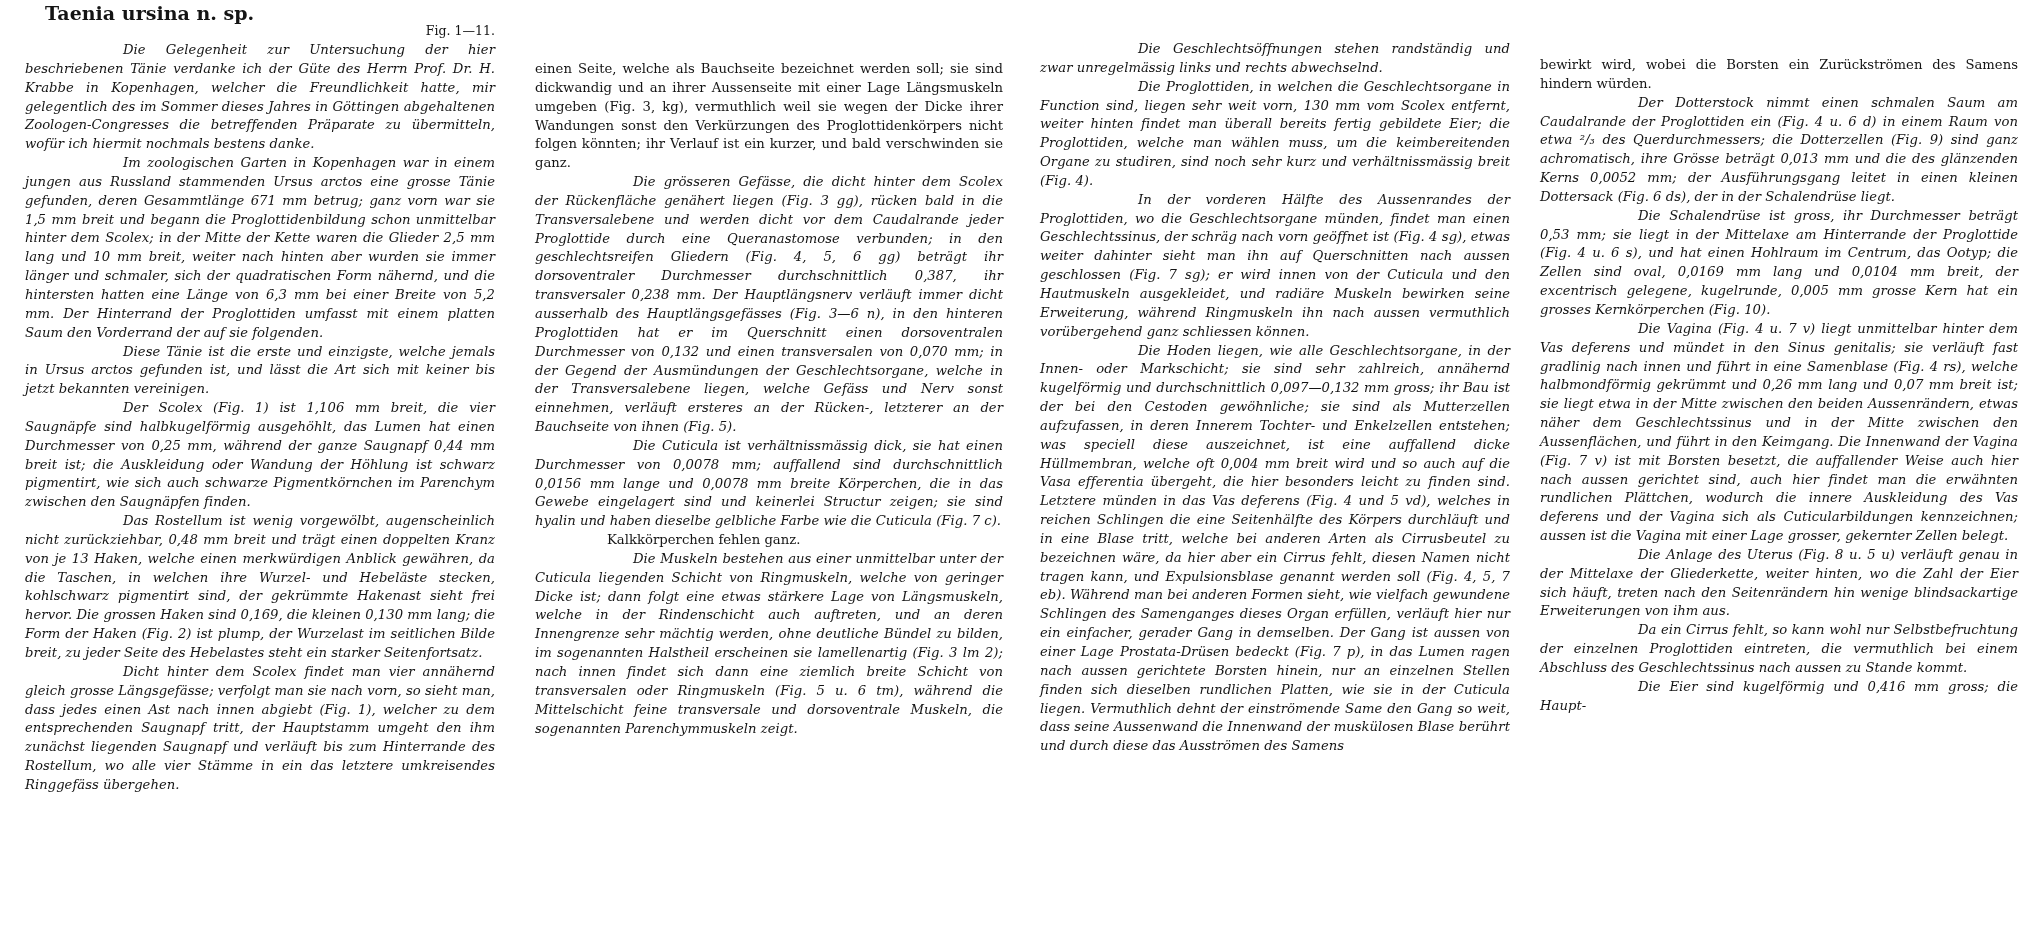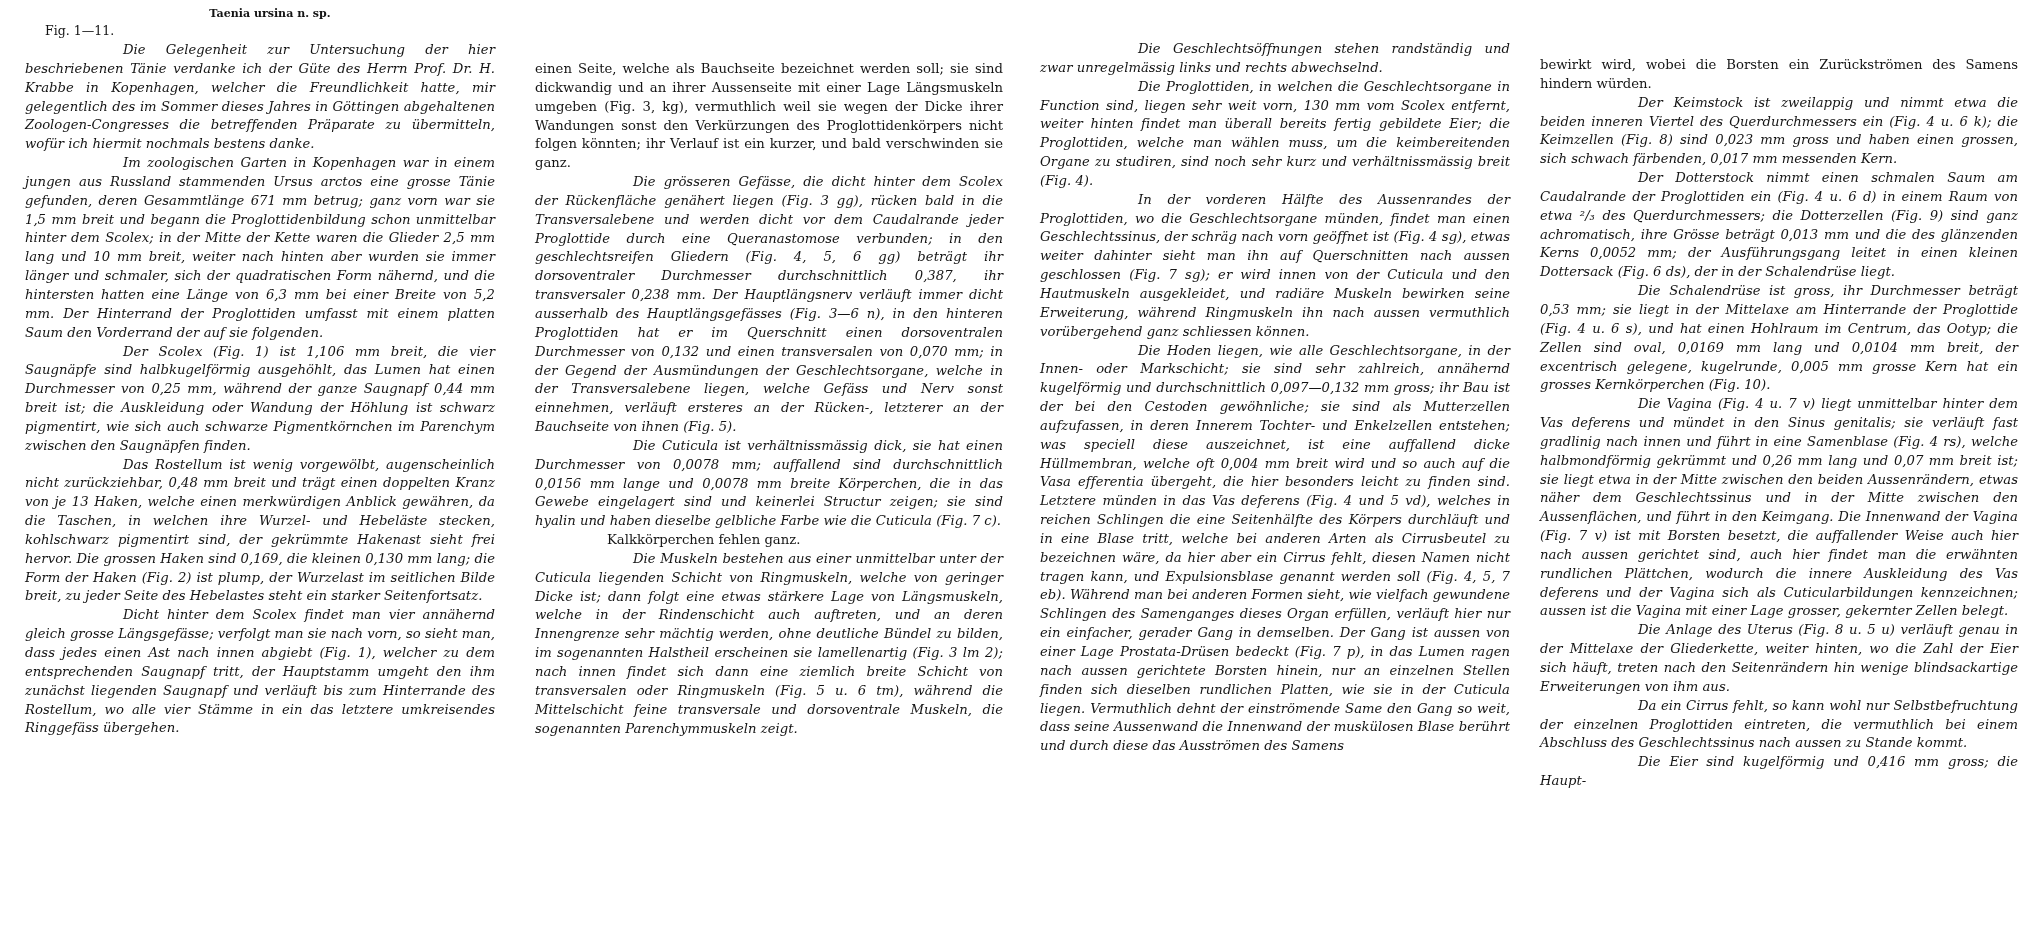--- a/index.html
+++ b/index.html
@@ -12,38 +12,39 @@
     position: absolute; top: 0;
     font-size: 13.2px; line-height: 18.85px;
     text-align: justify;
     letter-spacing: 0.02px;
   }
   #col1 { left: 25px;   width: 470px; top: 4px; }
   #col2 { left: 535px;  width: 468px; top: 60px; }
   #col3 { left: 1040px; width: 470px; top: 40px; }
   #col4 { left: 1540px; width: 478px; top: 56px; }
   .title {
-    text-align: center; font-weight: bold; font-size: 11px;
+    font-weight: bold; font-size: 19px;
     line-height: 19px; margin: 0 0 0 20px;
   }
   .figref {
-    text-align: left; font-size: 12.5px; line-height: 16px; margin: 0 0 2px 20px;
+    text-align: right; font-size: 12.5px; line-height: 16px; margin: 0 0 2px 20px;
   }
   p { margin: 0; text-indent: 0; }
   p.ind { text-indent: 98px; font-style: italic; }
 </style>
 </head>
 <body>
 
 <div id="col1" class="col">
   <div class="title">Taenia ursina n. sp.</div>
   <div class="figref">Fig. 1—11.</div>
   <div class="paras">
       <p class="ind">Die Gelegenheit zur Untersuchung der hier beschriebenen Tänie verdanke ich der Güte des Herrn Prof. Dr. H. Krabbe in Kopenhagen, welcher die Freundlichkeit hatte, mir gelegentlich des im Sommer dieses Jahres in Göttingen abgehaltenen Zoologen-Congresses die betreffenden Präparate zu übermitteln, wofür ich hiermit nochmals bestens danke.</p>
       <p class="ind">Im zoologischen Garten in Kopenhagen war in einem jungen aus Russland stammenden Ursus arctos eine grosse Tänie gefunden, deren Gesammtlänge 671 mm betrug; ganz vorn war sie 1,5 mm breit und begann die Proglottidenbildung schon unmittelbar hinter dem Scolex; in der Mitte der Kette waren die Glieder 2,5 mm lang und 10 mm breit, weiter nach hinten aber wurden sie immer länger und schmaler, sich der quadratischen Form nähernd, und die hintersten hatten eine Länge von 6,3 mm bei einer Breite von 5,2 mm. Der Hinterrand der Proglottiden umfasst mit einem platten Saum den Vorderrand der auf sie folgenden.</p>
+      <p class="ind">Diese Tänie ist die erste und einzigste, welche jemals in Ursus arctos gefunden ist, und lässt die Art sich mit keiner bis jetzt bekannten vereinigen.</p>
       <p class="ind">Der Scolex (Fig. 1) ist 1,106 mm breit, die vier Saugnäpfe sind halbkugelförmig ausgehöhlt, das Lumen hat einen Durchmesser von 0,25 mm, während der ganze Saugnapf 0,44 mm breit ist; die Auskleidung oder Wandung der Höhlung ist schwarz pigmentirt, wie sich auch schwarze Pigmentkörnchen im Parenchym zwischen den Saugnäpfen finden.</p>
       <p class="ind">Das Rostellum ist wenig vorgewölbt, augenscheinlich nicht zurückziehbar, 0,48 mm breit und trägt einen doppelten Kranz von je 13 Haken, welche einen merkwürdigen Anblick gewähren, da die Taschen, in welchen ihre Wurzel- und Hebeläste stecken, kohlschwarz pigmentirt sind, der gekrümmte Hakenast sieht frei hervor. Die grossen Haken sind 0,169, die kleinen 0,130 mm lang; die Form der Haken (Fig. 2) ist plump, der Wurzelast im seitlichen Bilde breit, zu jeder Seite des Hebelastes steht ein starker Seitenfortsatz.</p>
       <p class="ind">Dicht hinter dem Scolex findet man vier annähernd gleich grosse Längsgefässe; verfolgt man sie nach vorn, so sieht man, dass jedes einen Ast nach innen abgiebt (Fig. 1), welcher zu dem entsprechenden Saugnapf tritt, der Hauptstamm umgeht den ihm zunächst liegenden Saugnapf und verläuft bis zum Hinterrande des Rostellum, wo alle vier Stämme in ein das letztere umkreisendes Ringgefäss übergehen.</p>
     </div>
 </div>
 
 <div id="col2" class="col">
   <div class="paras">
       <p>einen Seite, welche als Bauchseite bezeichnet werden soll; sie sind dickwandig und an ihrer Aussenseite mit einer Lage Längsmuskeln umgeben (Fig. 3, kg), vermuthlich weil sie wegen der Dicke ihrer Wandungen sonst den Verkürzungen des Proglottidenkörpers nicht folgen könnten; ihr Verlauf ist ein kurzer, und bald verschwinden sie ganz.</p>
       <p class="ind">Die grösseren Gefässe, die dicht hinter dem Scolex der Rückenfläche genähert liegen (Fig. 3 gg), rücken bald in die Transversalebene und werden dicht vor dem Caudalrande jeder Proglottide durch eine Queranastomose verbunden; in den geschlechtsreifen Gliedern (Fig. 4, 5, 6 gg) beträgt ihr dorsoventraler Durchmesser durchschnittlich 0,387, ihr transversaler 0,238 mm. Der Hauptlängsnerv verläuft immer dicht ausserhalb des Hauptlängsgefässes (Fig. 3—6 n), in den hinteren Proglottiden hat er im Querschnitt einen dorsoventralen Durchmesser von 0,132 und einen transversalen von 0,070 mm; in der Gegend der Ausmündungen der Geschlechtsorgane, welche in der Transversalebene liegen, welche Gefäss und Nerv sonst einnehmen, verläuft ersteres an der Rücken-, letzterer an der Bauchseite von ihnen (Fig. 5).</p>
@@ -58,21 +59,20 @@
       <p class="ind">Die Geschlechtsöffnungen stehen randständig und zwar unregelmässig links und rechts abwechselnd.</p>
       <p class="ind">Die Proglottiden, in welchen die Geschlechtsorgane in Function sind, liegen sehr weit vorn, 130 mm vom Scolex entfernt, weiter hinten findet man überall bereits fertig gebildete Eier; die Proglottiden, welche man wählen muss, um die keimbereitenden Organe zu studiren, sind noch sehr kurz und verhältnissmässig breit (Fig. 4).</p>
       <p class="ind">In der vorderen Hälfte des Aussenrandes der Proglottiden, wo die Geschlechtsorgane münden, findet man einen Geschlechtssinus, der schräg nach vorn geöffnet ist (Fig. 4 sg), etwas weiter dahinter sieht man ihn auf Querschnitten nach aussen geschlossen (Fig. 7 sg); er wird innen von der Cuticula und den Hautmuskeln ausgekleidet, und radiäre Muskeln bewirken seine Erweiterung, während Ringmuskeln ihn nach aussen vermuthlich vorübergehend ganz schliessen können.</p>
       <p class="ind">Die Hoden liegen, wie alle Geschlechtsorgane, in der Innen- oder Markschicht; sie sind sehr zahlreich, annähernd kugelförmig und durchschnittlich 0,097—0,132 mm gross; ihr Bau ist der bei den Cestoden gewöhnliche; sie sind als Mutterzellen aufzufassen, in deren Innerem Tochter- und Enkelzellen entstehen; was speciell diese auszeichnet, ist eine auffallend dicke Hüllmembran, welche oft 0,004 mm breit wird und so auch auf die Vasa efferentia übergeht, die hier besonders leicht zu finden sind. Letztere münden in das Vas deferens (Fig. 4 und 5 vd), welches in reichen Schlingen die eine Seitenhälfte des Körpers durchläuft und in eine Blase tritt, welche bei anderen Arten als Cirrusbeutel zu bezeichnen wäre, da hier aber ein Cirrus fehlt, diesen Namen nicht tragen kann, und Expulsionsblase genannt werden soll (Fig. 4, 5, 7 eb). Während man bei anderen Formen sieht, wie vielfach gewundene Schlingen des Samenganges dieses Organ erfüllen, verläuft hier nur ein einfacher, gerader Gang in demselben. Der Gang ist aussen von einer Lage Prostata-Drüsen bedeckt (Fig. 7 p), in das Lumen ragen nach aussen gerichtete Borsten hinein, nur an einzelnen Stellen finden sich dieselben rundlichen Platten, wie sie in der Cuticula liegen. Vermuthlich dehnt der einströmende Same den Gang so weit, dass seine Aussenwand die Innenwand der muskülosen Blase berührt und durch diese das Ausströmen des Samens</p>
     </div>
 </div>
 
 <div id="col4" class="col">
   <div class="paras">
       <p>bewirkt wird, wobei die Borsten ein Zurückströmen des Samens hindern würden.</p>
-      <p class="ind">Der Keimstock ist zweilappig und nimmt etwa die beiden inneren Viertel des Querdurchmessers ein (Fig. 4 u. 6 k); die Keimzellen (Fig. 8) sind 0,023 mm gross und haben einen grossen, sich schwach färbenden, 0,017 mm messenden Kern.</p>
       <p class="ind">Der Dotterstock nimmt einen schmalen Saum am Caudalrande der Proglottiden ein (Fig. 4 u. 6 d) in einem Raum von etwa ²/₃ des Querdurchmessers; die Dotterzellen (Fig. 9) sind ganz achromatisch, ihre Grösse beträgt 0,013 mm und die des glänzenden Kerns 0,0052 mm; der Ausführungsgang leitet in einen kleinen Dottersack (Fig. 6 ds), der in der Schalendrüse liegt.</p>
       <p class="ind">Die Schalendrüse ist gross, ihr Durchmesser beträgt 0,53 mm; sie liegt in der Mittelaxe am Hinterrande der Proglottide (Fig. 4 u. 6 s), und hat einen Hohlraum im Centrum, das Ootyp; die Zellen sind oval, 0,0169 mm lang und 0,0104 mm breit, der excentrisch gelegene, kugelrunde, 0,005 mm grosse Kern hat ein grosses Kernkörperchen (Fig. 10).</p>
       <p class="ind">Die Vagina (Fig. 4 u. 7 v) liegt unmittelbar hinter dem Vas deferens und mündet in den Sinus genitalis; sie verläuft fast gradlinig nach innen und führt in eine Samenblase (Fig. 4 rs), welche halbmondförmig gekrümmt und 0,26 mm lang und 0,07 mm breit ist; sie liegt etwa in der Mitte zwischen den beiden Aussenrändern, etwas näher dem Geschlechtssinus und in der Mitte zwischen den Aussenflächen, und führt in den Keimgang. Die Innenwand der Vagina (Fig. 7 v) ist mit Borsten besetzt, die auffallender Weise auch hier nach aussen gerichtet sind, auch hier findet man die erwähnten rundlichen Plättchen, wodurch die innere Auskleidung des Vas deferens und der Vagina sich als Cuticularbildungen kennzeichnen; aussen ist die Vagina mit einer Lage grosser, gekernter Zellen belegt.</p>
       <p class="ind">Die Anlage des Uterus (Fig. 8 u. 5 u) verläuft genau in der Mittelaxe der Gliederkette, weiter hinten, wo die Zahl der Eier sich häuft, treten nach den Seitenrändern hin wenige blindsackartige Erweiterungen von ihm aus.</p>
       <p class="ind">Da ein Cirrus fehlt, so kann wohl nur Selbstbefruchtung der einzelnen Proglottiden eintreten, die vermuthlich bei einem Abschluss des Geschlechtssinus nach aussen zu Stande kommt.</p>
       <p class="ind">Die Eier sind kugelförmig und 0,416 mm gross; die Haupt-</p>
     </div>
 </div>
 
 </body></html>

